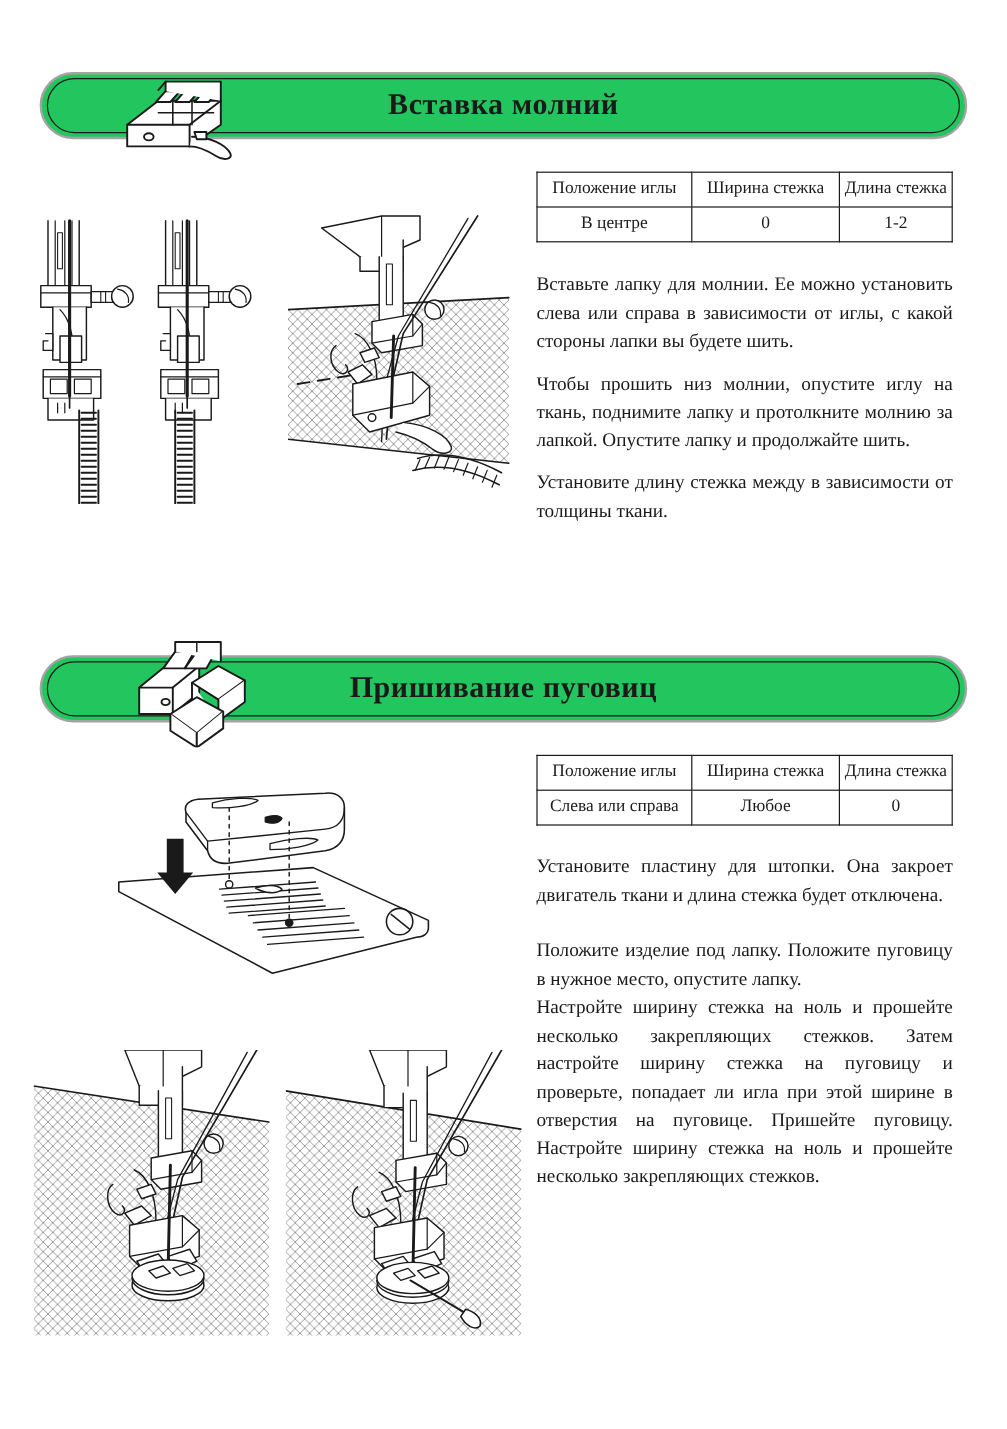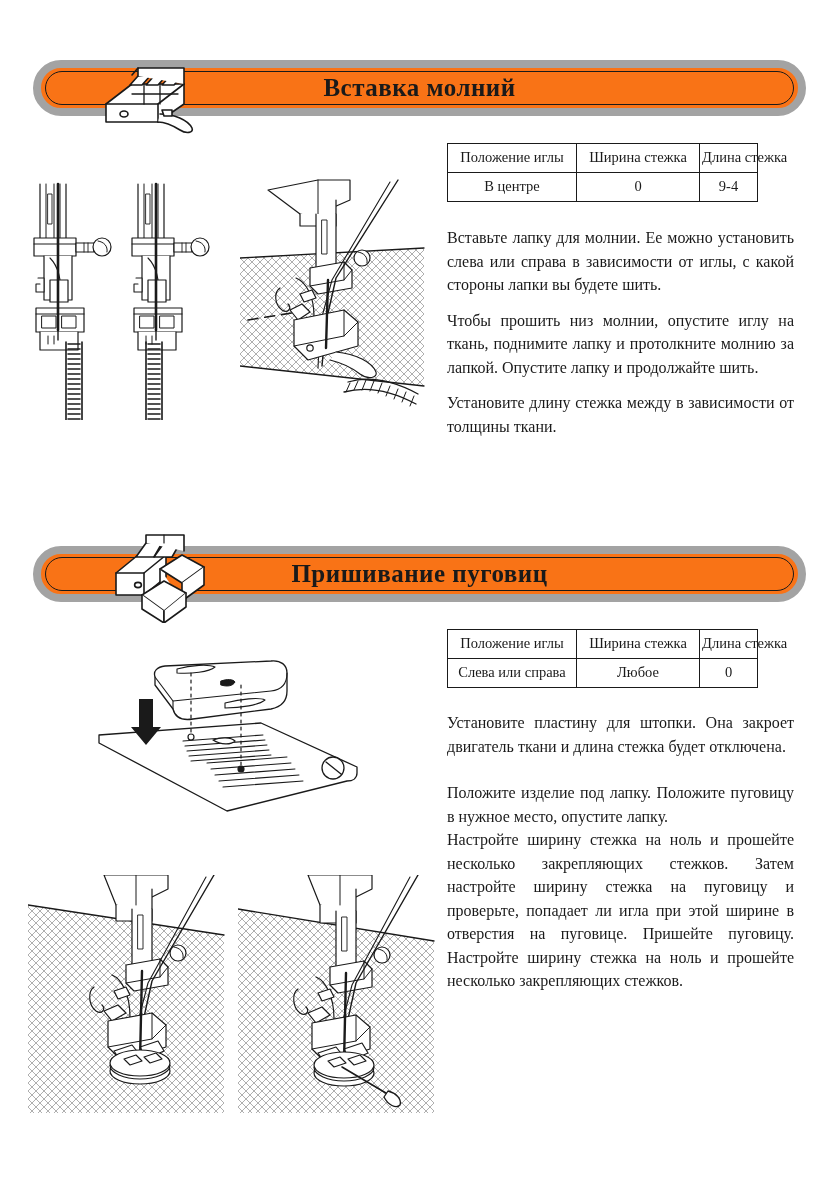--- a/index.html
+++ b/index.html
@@ -20,24 +20,24 @@
     position: absolute;
     inset: 0;
   }
 
   
   .banner {
     position: absolute;
     height: 56px;
     left: 33px;
     right: 33px;
-    border: 8px solid #a3a3a3;
+    border: 2px solid #a3a3a3;
     border-radius: 28px;
     box-sizing: border-box;
-    background: #f97316;
+    background: #22c55e;
   }
   .banner::after {
     content: "";
     position: absolute;
     left: 4px;
     right: 4px;
     top: 3px;
     bottom: 3px;
     border: 1px solid #1a1a1a;
     border-radius: 24px;
@@ -52,21 +52,21 @@
     text-align: center;
     font-size: 25px;
     font-weight: bold;
     letter-spacing: 0.5px;
     font-family: "Liberation Serif", "DejaVu Serif", serif;
   }
 
   
   .spec-table {
     position: absolute;
-    width: 311px;
+    width: 347px;
     border-collapse: collapse;
     table-layout: fixed;
     background: #fff;
   }
   .spec-table th, .spec-table td {
     border: 1px solid #1a1a1a;
     text-align: center;
     font-size: 14.5px;
     font-weight: normal;
     padding: 5px 2px 6px;
@@ -138,21 +138,21 @@
       <tr>
         <th>Положение иглы</th>
         <th>Ширина стежка</th>
         <th>Длина стежка</th>
       </tr>
     </thead>
     <tbody>
       <tr>
         <td>В центре</td>
         <td>0</td>
-        <td>9-4</td>
+        <td>1-2</td>
       </tr>
     </tbody>
   </table>
 
   <div class="text-col" style="left:447px; top:226px;">
     <p>Вставьте лапку для молнии. Ее можно установить слева или справа в зависимости от иглы, с какой стороны лапки вы будете шить.</p>
     <p>Чтобы прошить низ молнии, опустите иглу на ткань, поднимите лапку и протолкните молнию за лапкой. Опустите лапку и продолжайте шить.</p>
     <p>Установите длину стежка между в зависимости от толщины ткани.</p>
   </div>
 

